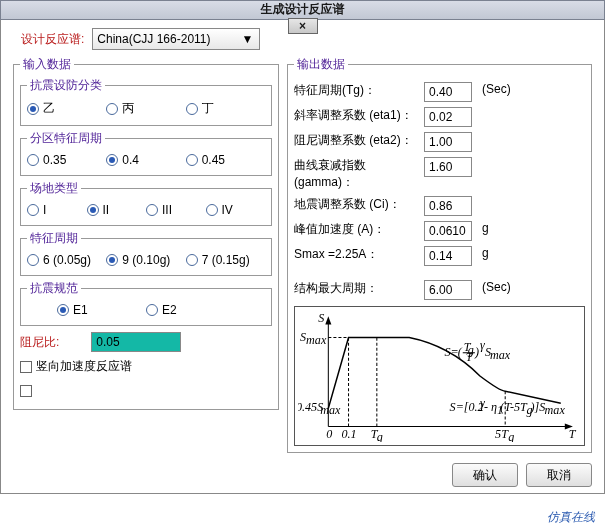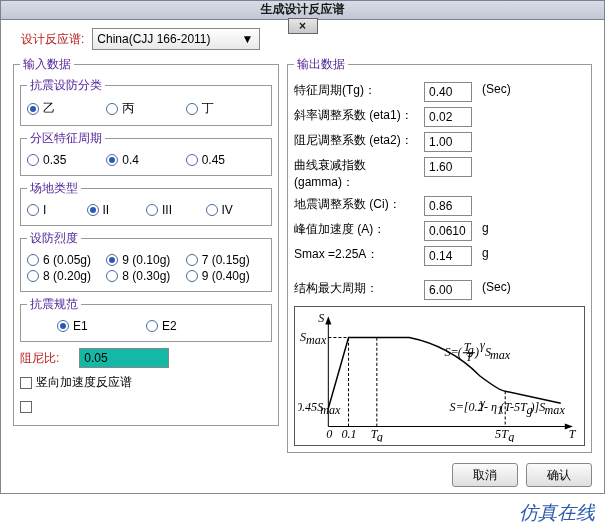--- a/index.html
+++ b/index.html
@@ -24,21 +24,21 @@
 .radio.checked::after { content:""; width:6px; height:6px; border-radius:50%; background:#2a5ab5; }
 .input { height: 20px; border: 1px solid #888; background: #14b8a6; padding: 1px 4px; display: inline-flex; align-items: center; }
 .checkbox { width: 12px; height: 12px; border: 1px solid #666; background: #fff; display:inline-block; }
 .out-row { display: flex; align-items: flex-start; margin: 5px 0; }
 .out-label { width: 130px; }
 .out-input { width: 48px; height: 20px; border: 1px solid #888; background:#fff; padding: 1px 4px; text-align:left; display:inline-flex; align-items:center; }
 .out-unit { margin-left: 10px; }
 .chart-box { border: 1px solid #555; height: 140px; margin-top: 6px; background:#fff; padding:3px; }
 .btn { height: 24px; min-width: 66px; border: 1px solid #888; border-radius: 3px; background: linear-gradient(to bottom,#fbfbfb,#dfdfdf); display:inline-flex; align-items:center; justify-content:center; cursor:pointer; }
 .footer { display:flex; justify-content:flex-end; gap:8px; margin-top:6px; }
-.watermark { position:absolute; bottom:4px; right:10px; color:#2a5ab0; font-style:italic; font-size:19px; font-family: "KaiTi", serif; }
+.watermark { position:absolute; bottom:4px; right:10px; color:#2a5ab0; font-style:italic; font-size:12px; font-family: "KaiTi", serif; }
 svg text { font-family: serif; font-style: italic; }
 </style>
 </head>
 <body>
 
 <div class="window">
   <div class="titlebar">
     <span class="titlebar-text">生成设计反应谱</span>
     <div class="close-btn">
       <span>×</span>
@@ -112,67 +112,53 @@
                   <span>III</span>
                 </div>
                 <div class="radio-item">
                   <span class="radio"></span>
                   <span>IV</span>
                 </div>
               </div>
           </fieldset>
 
           <fieldset>
-            <legend>设防烈度</legend>
+            <legend>特征周期</legend>
             <div class="radio-row" id="g-int-1">
                 <div class="radio-item">
                   <span class="radio"></span>
                   <span>6 (0.05g)</span>
                 </div>
                 <div class="radio-item">
                   <span class="radio checked"></span>
                   <span>9 (0.10g)</span>
                 </div>
                 <div class="radio-item">
                   <span class="radio"></span>
                   <span>7 (0.15g)</span>
-                </div>
-              </div>
-            <div class="radio-row" id="g-int-2">
-                <div class="radio-item">
-                  <span class="radio"></span>
-                  <span>8 (0.20g)</span>
-                </div>
-                <div class="radio-item">
-                  <span class="radio"></span>
-                  <span>8 (0.30g)</span>
-                </div>
-                <div class="radio-item">
-                  <span class="radio"></span>
-                  <span>9 (0.40g)</span>
                 </div>
               </div>
           </fieldset>
 
           <fieldset>
             <legend>抗震规范</legend>
             <div class="radio-row" id="g-code" style="padding:0 30px;">
                 <div class="radio-item">
                   <span class="radio checked"></span>
                   <span>E1</span>
                 </div>
                 <div class="radio-item">
                   <span class="radio"></span>
                   <span>E2</span>
                 </div>
               </div>
           </fieldset>
 
           <div class="row" style="margin:6px 0;">
-            <span class="label" style="margin-right:20px;">阻尼比:</span>
+            <span class="label" style="margin-right:32px;">阻尼比:</span>
             <span class="input" style="width:90px;">
                 <span>0.05</span>
               </span>
           </div>
 
           <div class="row">
             <span class="checkbox"></span>
             <span style="margin-left:4px;">竖向加速度反应谱</span>
           </div>
 
@@ -269,22 +255,22 @@
               <text x="230" y="100" font-size="9">)]S</text>
                 <text x="244" y="103" font-size="6">max</text>
             </svg>
           </div>
         </fieldset>
       </div>
     </div>
 
     <div class="footer">
       <div class="btn">
+          <span>确认</span>
+        </div>
+      <div class="btn">
           <span>取消</span>
         </div>
-      <div class="btn">
-          <span>确认</span>
-        </div>
     </div>
   </div>
 
   <span class="watermark">仿真在线</span>
 </div>
 
 </body></html>

